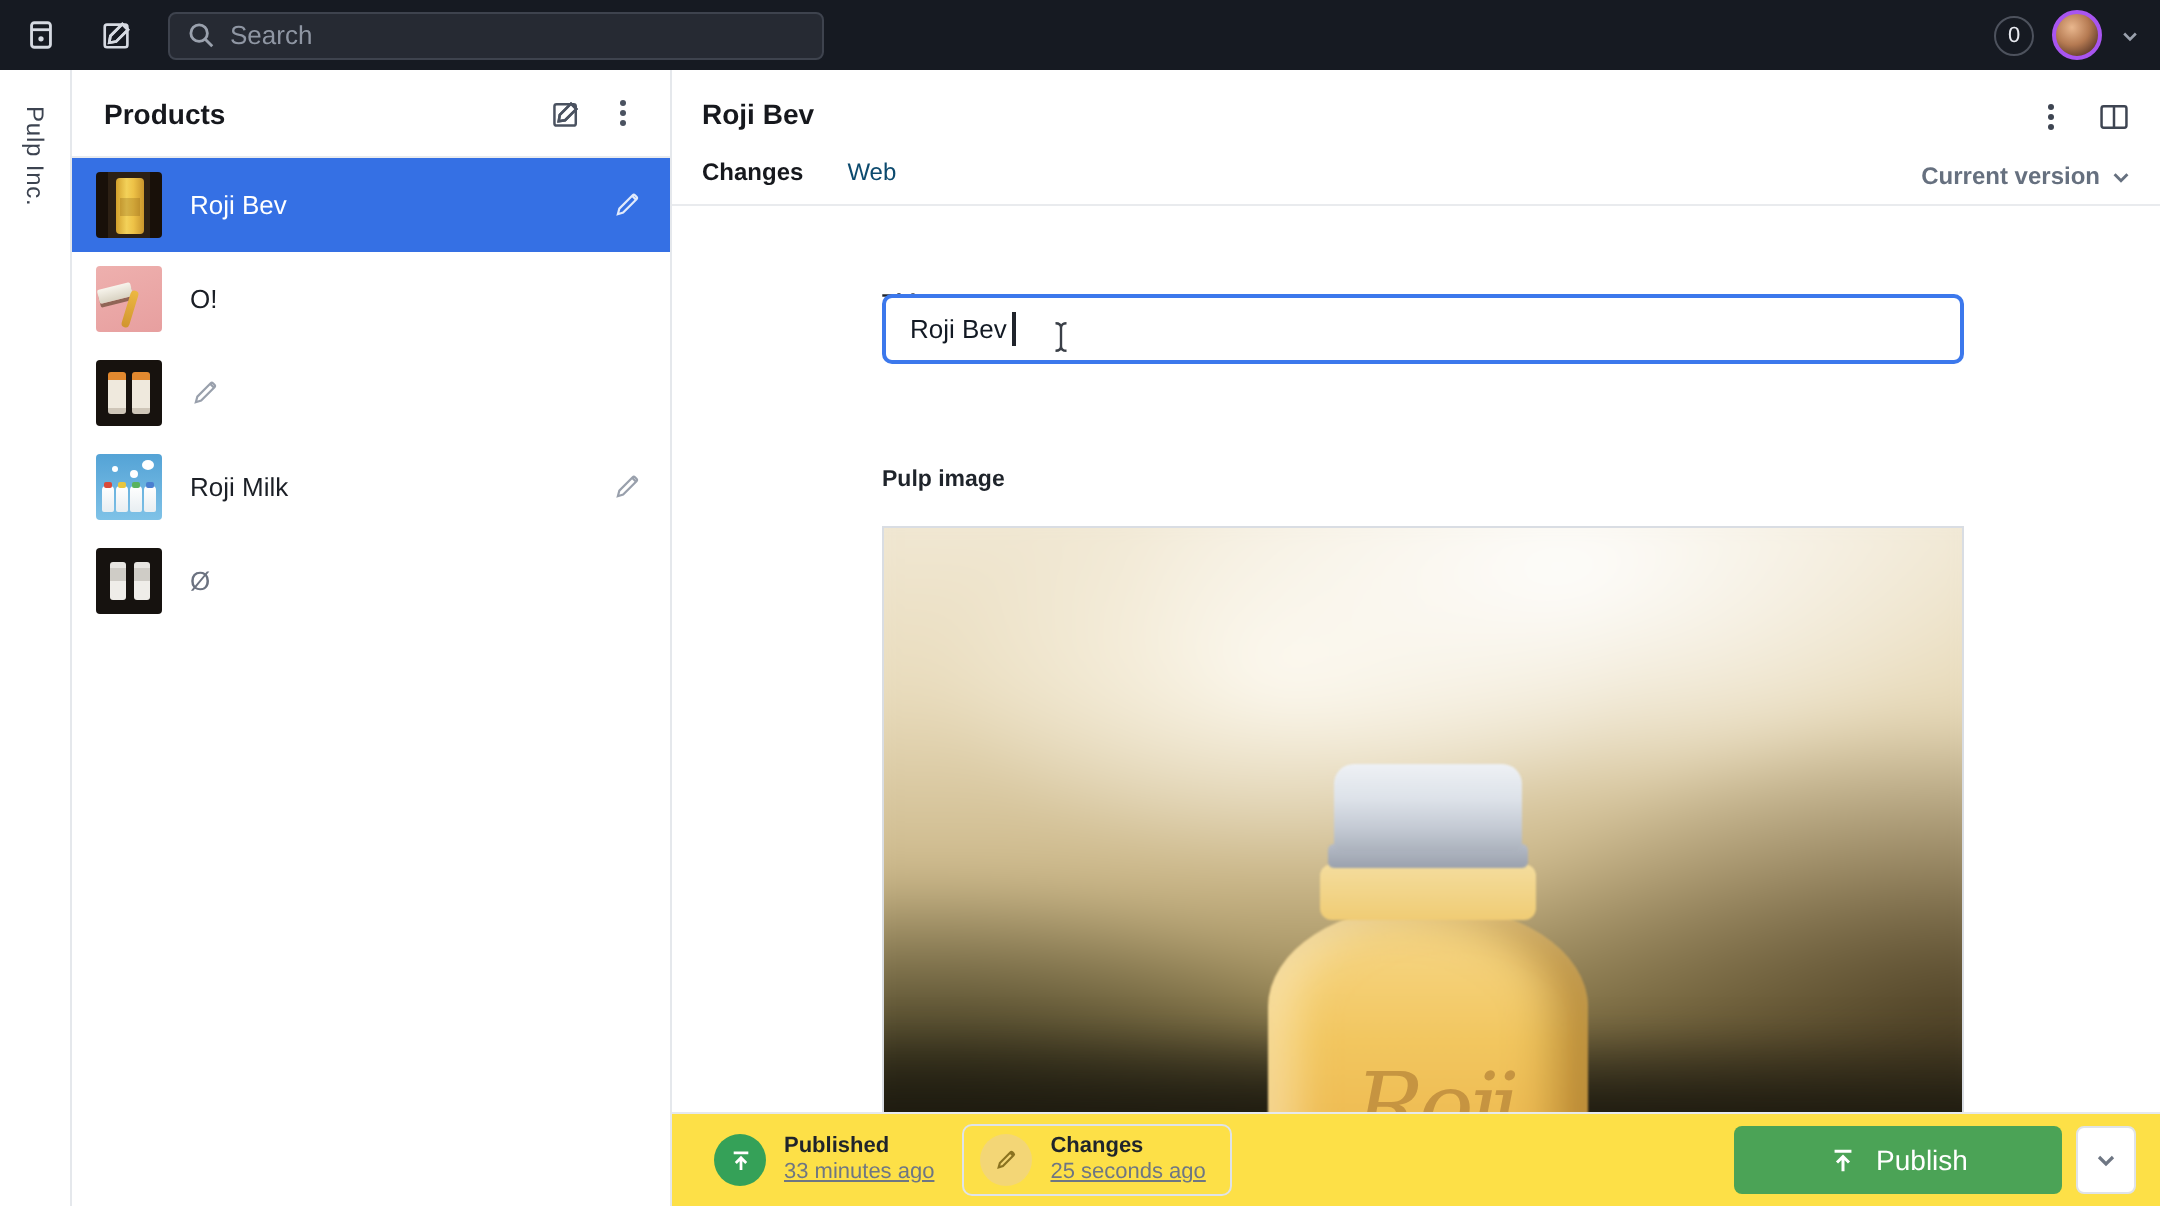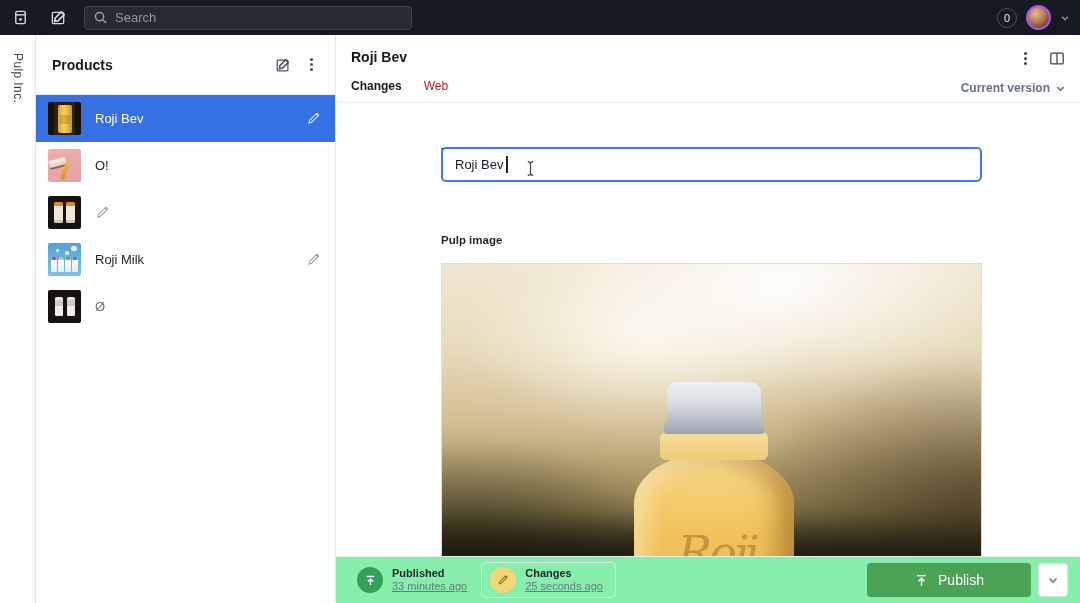--- a/index.html
+++ b/index.html
@@ -54,21 +54,21 @@
     writing-mode:vertical-rl; font-size:12px; color:#3c4350; margin-top:18px;
     letter-spacing:.4px;
   }
 
   
   .list-pane {
     position:absolute; left:36px; top:35px; width:300px; height:568px;
     background:#fff; border-right:1px solid #e5e8ec;
   }
   .list-header {
-    height:60px; border-bottom:1px solid #e9ebee; display:flex; align-items:center;
+    height:44px; border-bottom:1px solid #e9ebee; display:flex; align-items:center;
     padding:0 10px 0 16px;
   }
   .list-title { font-size:14px; font-weight:bold; color:#16181d; flex:1; }
   .hdr-icon {
     width:28px; height:28px; display:flex; align-items:center; justify-content:center;
     color:#4a5260; cursor:pointer;
   }
   .rows { display:flex; flex-direction:column; }
   .row {
     height:47px; display:flex; align-items:center; padding:0 14px 0 12px; gap:14px;
@@ -131,21 +131,21 @@
   .editor-pane { position:absolute; left:336px; top:35px; width:744px; height:568px; background:#fff; }
   .ed-header { height:68px; border-bottom:1px solid #e9ebee; position:relative; }
   .ed-title { position:absolute; left:15px; top:14px; font-size:14px; font-weight:bold; color:#16181d; }
   .ed-hdr-icons { position:absolute; right:10px; top:10px; display:flex; gap:6px; color:#3e4552; }
   .icon-btn { width:26px; height:26px; display:flex; align-items:center; justify-content:center; cursor:pointer; }
   .dots { position:relative; width:3px; height:3px; border-radius:50%; background:currentColor;
           box-shadow:0 -5px 0 currentColor, 0 5px 0 currentColor; }
   .ed-tabs { position:absolute; left:15px; bottom:9px; display:flex; gap:22px; }
   .tab { font-size:12px; cursor:pointer; }
   .tab.active { color:#16181d; font-weight:bold; }
-  .tab.inactive { color:#b91c1c; }
+  .tab.inactive { color:#0c4a6e; }
   .version-btn {
     position:absolute; right:14px; bottom:7px; display:flex; align-items:center; gap:5px;
     color:#66707f; font-size:12px; font-weight:bold; cursor:pointer;
   }
 
   .ed-content { position:absolute; left:0; top:68px; width:744px; height:500px; }
   .field-label { position:absolute; left:105px; font-size:11.5px; font-weight:bold; color:#1f242b;margin-top:19px; }
   .lbl-title { top:24px; }
   .lbl-image { top:112px; }
   .title-input {
@@ -197,21 +197,21 @@
     box-shadow:inset 14px 0 20px rgba(255,244,210,.5), inset -16px 0 24px rgba(125,80,15,.5);
   }
   .bottle-text {
     position:absolute; left:-62px; top:262px; width:130px; text-align:center;
     font-family:"DejaVu Serif", serif; font-style:italic; font-size:46px;
     color:#bc8a3c; opacity:.8; letter-spacing:-3px;
   }
 
   
   .footer {
-    position:absolute; left:336px; top:556px; width:744px; height:47px; background:#86efac;
+    position:absolute; left:336px; top:556px; width:744px; height:47px; background:#fde047;
     border-top:1px solid #e6e9ed; z-index:10; display:flex; align-items:center;
   }
   .chip { display:flex; align-items:center; gap:9px; cursor:pointer; }
   .chip-published { margin-left:13px; padding:4px 8px; }
   .chip-changes {
     margin-left:6px; padding:4px 12px 4px 8px; border:1px solid #dfe3e8; border-radius:5px;
     height:36px;
   }
   .chip-circle { width:26px; height:26px; border-radius:50%; display:flex; align-items:center; justify-content:center; }
   .circle-green { background:#35a158; color:#fff; }

